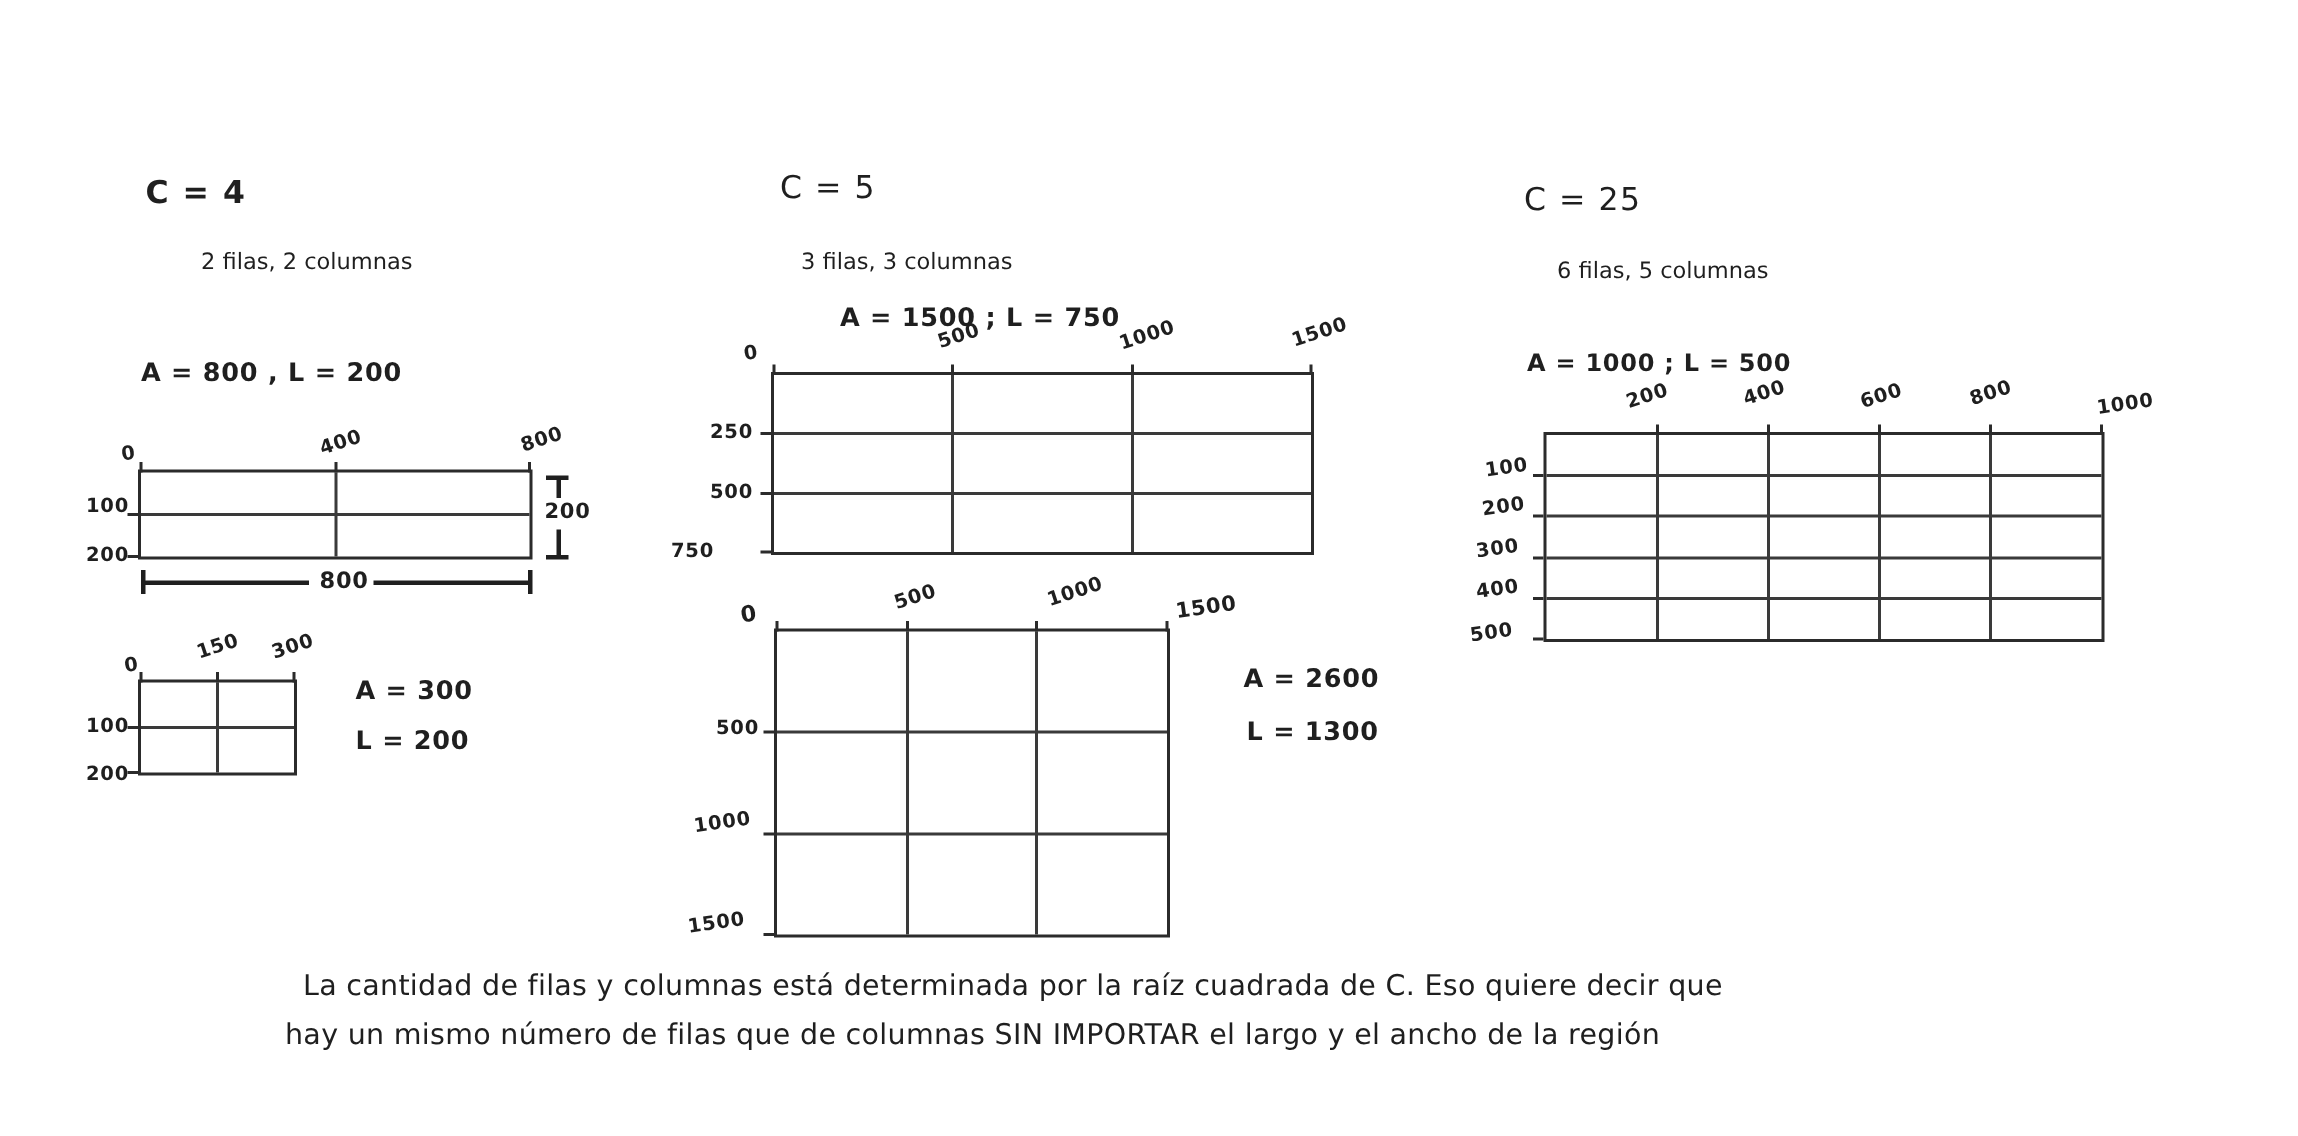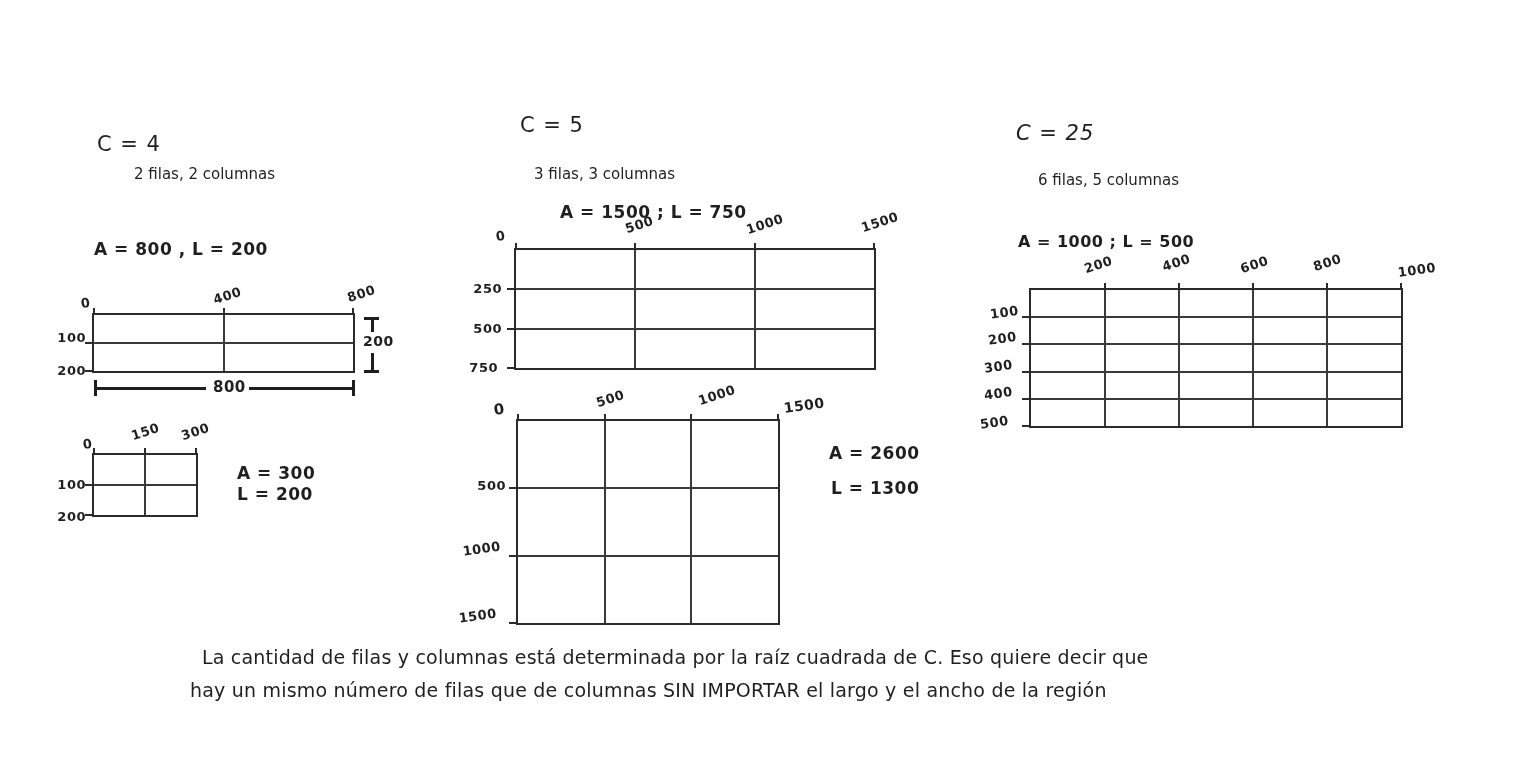--- a/index.html
+++ b/index.html
@@ -37,21 +37,21 @@
   .dim-line-h { position: absolute; height: 2.5px; background: #1f1f1f; }
   .dim-line-v { position: absolute; width: 2.5px; background: #1f1f1f; }
   .dimlbl { position: absolute; font-size: 14px; font-weight: 700; letter-spacing: 0.5px; }
 </style>
 </head>
 <body>
 
 <div id="canvas">
 
 
-  <div class="abs clabel" style="left:97px; top:132px;">C = 4</div>
+  <div class="abs clabel" style="left:97px; top:116px;font-weight:bold;">C = 4</div>
   <div class="abs note" style="left:134px; top:165px;">2 filas, 2 columnas</div>
   <div class="abs params" style="left:94px; top:239px;">A = 800 ,   L = 200</div>
 
   <div class="gridbox" style="left:92px; top:313px; width:263px; height:60px;">
       <div class="vline" style="left: 50%;"></div>
       <div class="hline" style="top: 50%;"></div>
       <div class="ttick" style="left: calc(0% - 1px);"></div>
       <div class="ttick" style="left: calc(50% - 1px);"></div>
       <div class="ttick" style="left: calc(100% - 1px);"></div>
       <div class="ltick" style="top: calc(50% - 1px);"></div>
@@ -86,21 +86,21 @@
       <div class="ttick" style="left: calc(50% - 1px);"></div>
       <div class="ttick" style="left: calc(100% - 1px);"></div>
       <div class="ltick" style="top: calc(50% - 1px);"></div>
       <div class="ltick" style="top: calc(100% - 1px);"></div>
     </div>
   <span class="axlbl rot-s" style="left:84px; top:437px;">0</span>
   <span class="axlbl rot" style="left:134px; top:428px;">150</span>
   <span class="axlbl rot" style="left:184px; top:428px;">300</span>
   <span class="axlbl leftlbl" style="left:52px; top:477px; width:34px;">100</span>
   <span class="axlbl leftlbl" style="left:52px; top:509px; width:34px;">200</span>
-  <div class="abs sidetext" style="left:237px; top:463px;">A = 300</div>
+  <div class="abs sidetext" style="left:237px; top:451px;">A = 300</div>
   <div class="abs sidetext" style="left:237px; top:484px;">L = 200</div>
 
   <div class="abs clabel" style="left:520px; top:113px;">C = 5</div>
   <div class="abs note" style="left:534px; top:165px;">3 filas, 3 columnas</div>
   <div class="abs params" style="left:560px; top:202px;">A = 1500 ;   L = 750</div>
 
   <div class="gridbox" style="left:514px; top:248px; width:362px; height:122px;">
       <div class="vline" style="left: 33.3333%;"></div>
       <div class="vline" style="left: 66.6667%;"></div>
       <div class="hline" style="top: 33.3333%;"></div>
@@ -112,21 +112,21 @@
       <div class="ltick" style="top: calc(33.3333% - 1px);"></div>
       <div class="ltick" style="top: calc(66.6667% - 1px);"></div>
       <div class="ltick" style="top: calc(100% - 1px);"></div>
     </div>
   <span class="axlbl rot-s" style="left:497px; top:229px;">0</span>
   <span class="axlbl rot" style="left:628px; top:221px;">500</span>
   <span class="axlbl rot" style="left:749px; top:222px;">1000</span>
   <span class="axlbl rot" style="left:864px; top:220px;">1500</span>
   <span class="axlbl leftlbl" style="left:468px; top:281px; width:34px;">250</span>
   <span class="axlbl leftlbl" style="left:468px; top:321px; width:34px;">500</span>
-  <span class="axlbl leftlbl" style="left:464px; top:360px; width:34px;">750</span>
+  <span class="axlbl leftlbl" style="left:442px; top:360px; width:34px;">750</span>
 
   <div class="gridbox" style="left:516px; top:419px; width:264px; height:206px;">
       <div class="vline" style="left: 33.3333%;"></div>
       <div class="vline" style="left: 66.6667%;"></div>
       <div class="hline" style="top: 33.3333%;"></div>
       <div class="hline" style="top: 66.6667%;"></div>
       <div class="ttick" style="left: calc(0% - 1px);"></div>
       <div class="ttick" style="left: calc(33.3333% - 1px);"></div>
       <div class="ttick" style="left: calc(66.6667% - 1px);"></div>
       <div class="ttick" style="left: calc(100% - 1px);"></div>
@@ -137,21 +137,21 @@
   <span class="axlbl rot-s" style="left:495px; top:401px; font-size:15px;">0</span>
   <span class="axlbl rot" style="left:599px; top:395px;">500</span>
   <span class="axlbl rot" style="left:701px; top:393px;">1000</span>
   <span class="axlbl rot-s" style="left:785px; top:400px; font-size:14px;">1500</span>
   <span class="axlbl leftlbl" style="left:466px; top:478px; width:40px;">500</span>
   <span class="axlbl leftlbl rot-s" style="left:462px; top:544px; width:40px;">1000</span>
   <span class="axlbl leftlbl rot-s" style="left:458px; top:611px; width:40px;">1500</span>
   <div class="abs sidetext" style="left:829px; top:443px;">A = 2600</div>
   <div class="abs sidetext" style="left:831px; top:478px;">L = 1300</div>
 
-  <div class="abs clabel" style="left:1016px; top:121px;font-style:italic;">C = 25</div>
+  <div class="abs clabel" style="left:1016px; top:121px;">C = 25</div>
   <div class="abs note" style="left:1038px; top:171px;">6 filas, 5 columnas</div>
   <div class="abs params" style="left:1018px; top:232px; font-size:16px;text-align:center;">A = 1000  ;   L = 500</div>
 
   <div class="gridbox" style="left:1029px; top:288px; width:374px; height:140px;">
       <div class="vline" style="left: 20%;"></div>
       <div class="vline" style="left: 40%;"></div>
       <div class="vline" style="left: 60%;"></div>
       <div class="vline" style="left: 80%;"></div>
       <div class="hline" style="top: 20%;"></div>
       <div class="hline" style="top: 40%;"></div>

